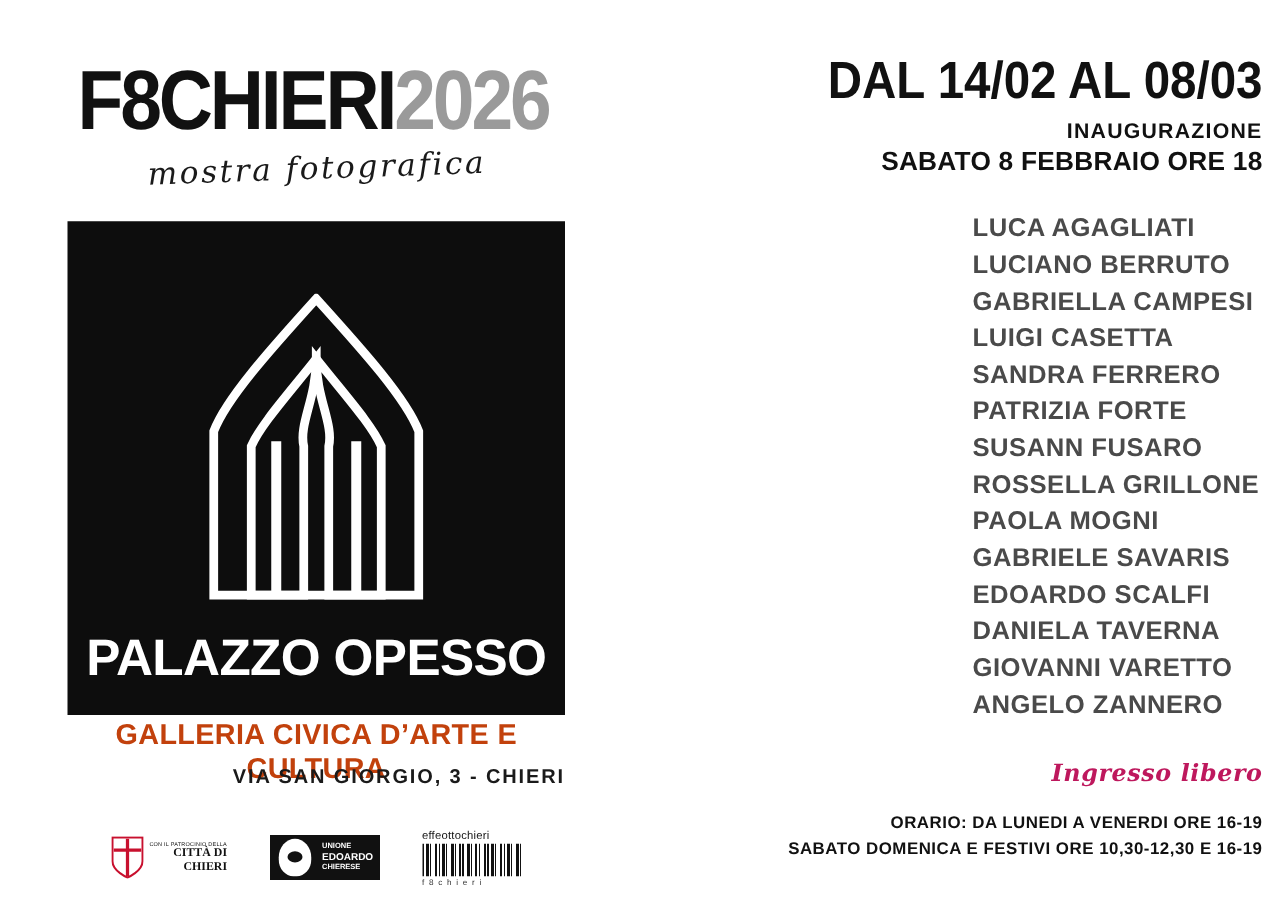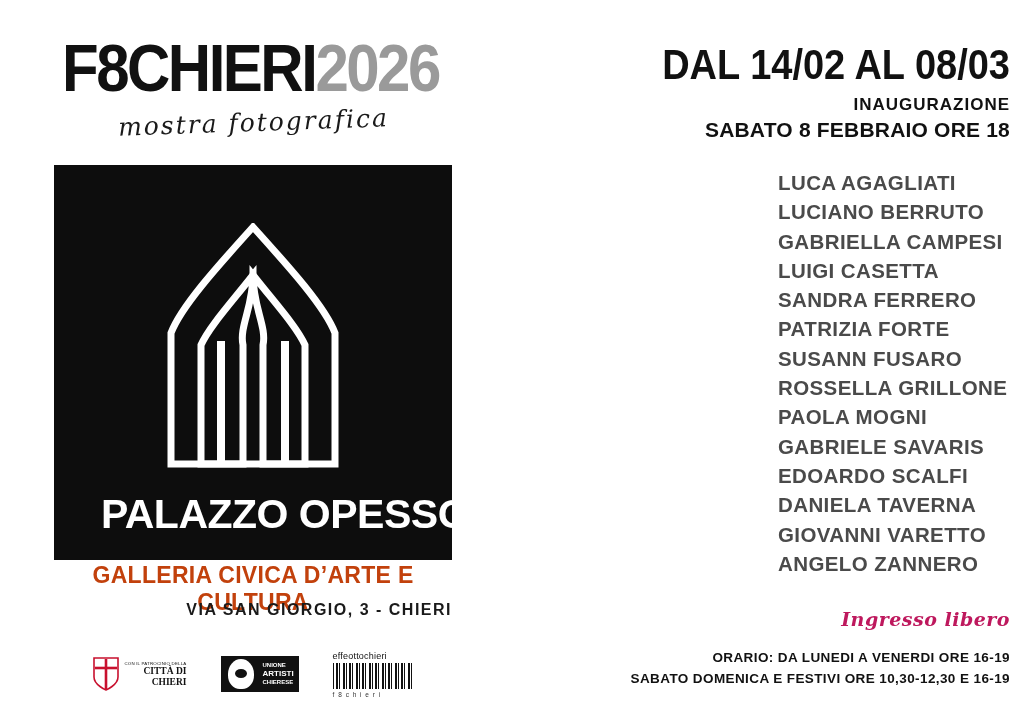--- a/index.html
+++ b/index.html
@@ -18,21 +18,21 @@
   .poster {
     position: absolute;
     inset: 0;
     background: #ffffff;
   }
 
   
   .left-col {
     position: absolute;
     left: 0;
-    top: 0;
+    top: 12px;
     width: 520px;
     height: 710px;
   }
 
   .title-row {
     position: absolute;
     left: 62px;
     top: 38px;
     display: flex;
     align-items: baseline;
@@ -91,21 +91,20 @@
   .palazzo-label {
     position: absolute;
     left: 0;
     bottom: 22px;
     width: 398px;
     text-align: center;
     color: #ffffff;
     font-size: 41px;
     font-weight: bold;
     letter-spacing: -0.5px;
-    padding-left: 32px;
   }
 
   .galleria-label {
     position: absolute;
     left: 54px;
     top: 562px;
     width: 398px;
     text-align: center;
     font-size: 23px;
     font-weight: bold;
@@ -359,21 +358,21 @@
           <div class="l3">CHIERI</div>
         </div>
       </div>
 
       <div class="logo-unione">
         <div class="blk">
             <div class="face"></div>
           </div>
         <div class="txt">
           <span class="small">UNIONE</span>
-          <span>ARTISTI</span>
+          <span>EDOARDO</span>
           <span class="small">CHIERESE</span>
         </div>
       </div>
 
       <div class="logo-effeotto">
         <div class="name">effeottochieri</div>
         <div class="barcode"></div>
         <div class="sub">f 8 c h i e r i</div>
       </div>
 

